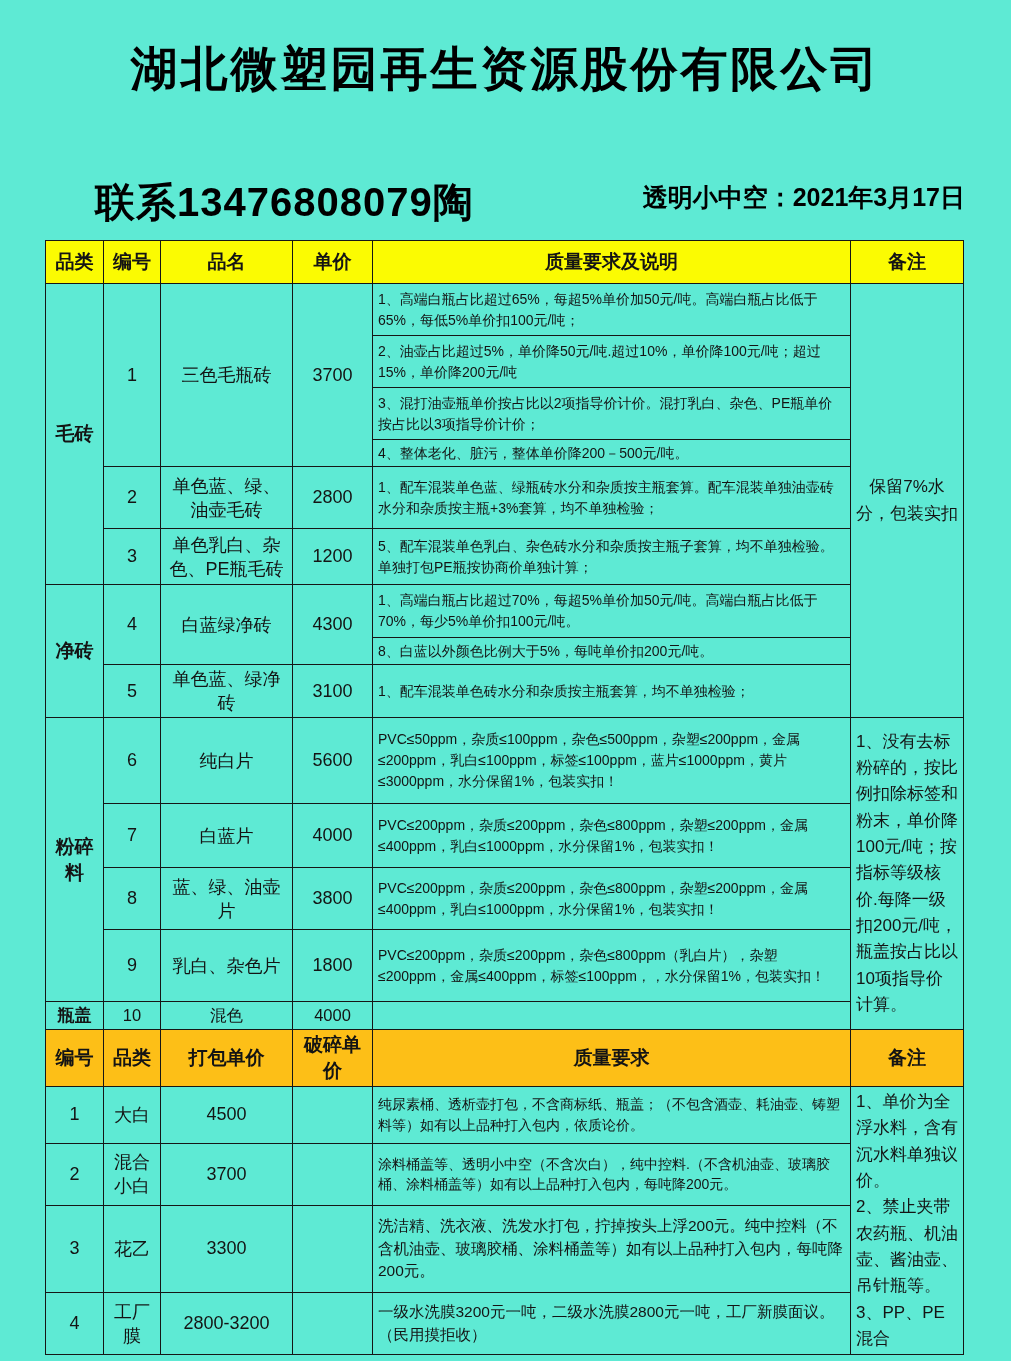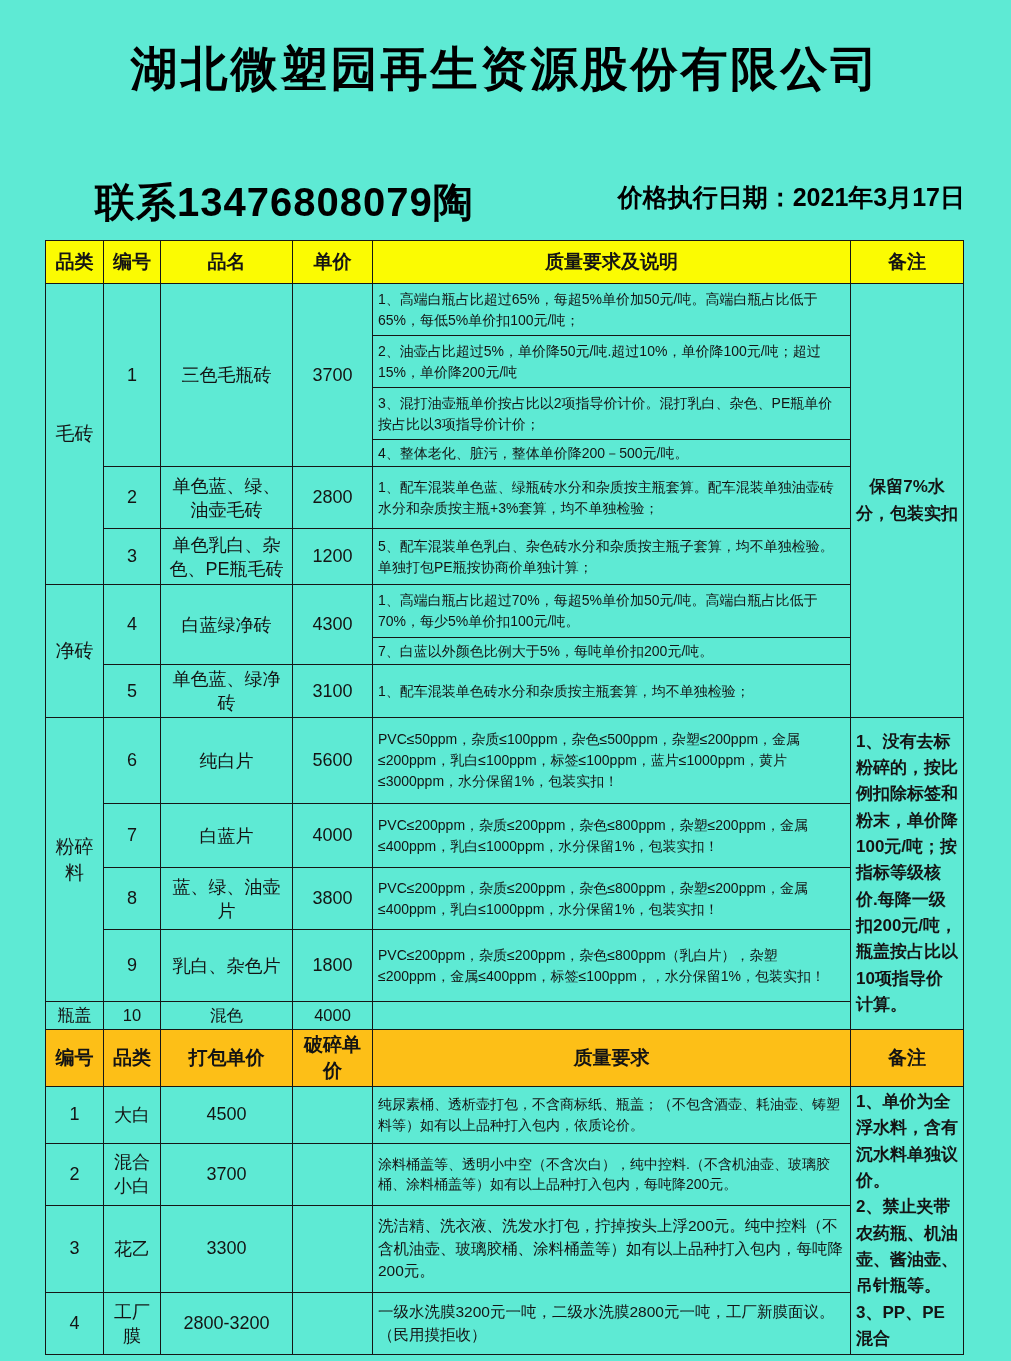--- a/index.html
+++ b/index.html
@@ -31,40 +31,39 @@
     border-collapse:collapse;table-layout:fixed;
   }
   table.price td,table.price th{
     border:1.6px solid #161616;
     padding:2px 5px;vertical-align:middle;color:#141414;
     overflow:hidden;
   }
   th.h1{background:#fbfb02;font-size:19px;font-weight:700;height:38px;padding:4px 2px;}
   th.h2{background:#fdbf17;font-size:19px;font-weight:700;height:36px;padding:4px 2px;}
   td.c{text-align:center;font-size:18px;}
-  td.cat{text-align:center;font-size:19px;font-weight:400;}
+  td.cat{text-align:center;font-size:19px;font-weight:700;}
   td.q{font-size:14px;line-height:1.48;text-align:left;padding:3px 7px;}
   td.rk{
     border-left:1.6px dashed #333;
     font-size:17px;line-height:1.55;text-align:left;padding:4px 6px;
     white-space:pre-line;
-    font-weight:bold;
   }
   td.rk.center{text-align:center;}
   td.small{font-size:16.5px;}
 </style>
 </head>
 <body>
 
 <div class="page">
 
   <div class="company-title">湖北微塑园再生资源股份有限公司</div>
   <div class="contact-line">
     <span class="contact-phone">联系13476808079陶</span>
-    <span class="price-date">价格执行日期：2021年3月17日</span>
+    <span class="price-date">透明小中空：2021年3月17日</span>
   </div>
 
   <table class="price">
     <colgroup>
       <col style="width:58px">
         <col style="width:57px">
         <col style="width:132px">
       <col style="width:80px">
         <col style="width:478px">
         <col style="width:113px">
@@ -113,21 +112,21 @@
     </tr>
 
     <tr style="height:53px;">
       <td class="cat" rowspan="3">净砖</td>
       <td class="c" rowspan="2">4</td>
       <td class="c" rowspan="2">白蓝绿净砖</td>
       <td class="c" rowspan="2">4300</td>
       <td class="q">1、高端白瓶占比超过70%，每超5%单价加50元/吨。高端白瓶占比低于70%，每少5%单价扣100元/吨。</td>
     </tr>
     <tr style="height:27px;">
-      <td class="q">7、白蓝以外颜色比例大于5%，每吨单价扣200元/吨。</td>
+      <td class="q">8、白蓝以外颜色比例大于5%，每吨单价扣200元/吨。</td>
     </tr>
 
     <tr style="height:35px;">
       <td class="c">5</td>
       <td class="c">单色蓝、绿净砖</td>
       <td class="c">3100</td>
       <td class="q">1、配车混装单色砖水分和杂质按主瓶套算，均不单独检验；</td>
     </tr>
 
     <tr style="height:86px;">

